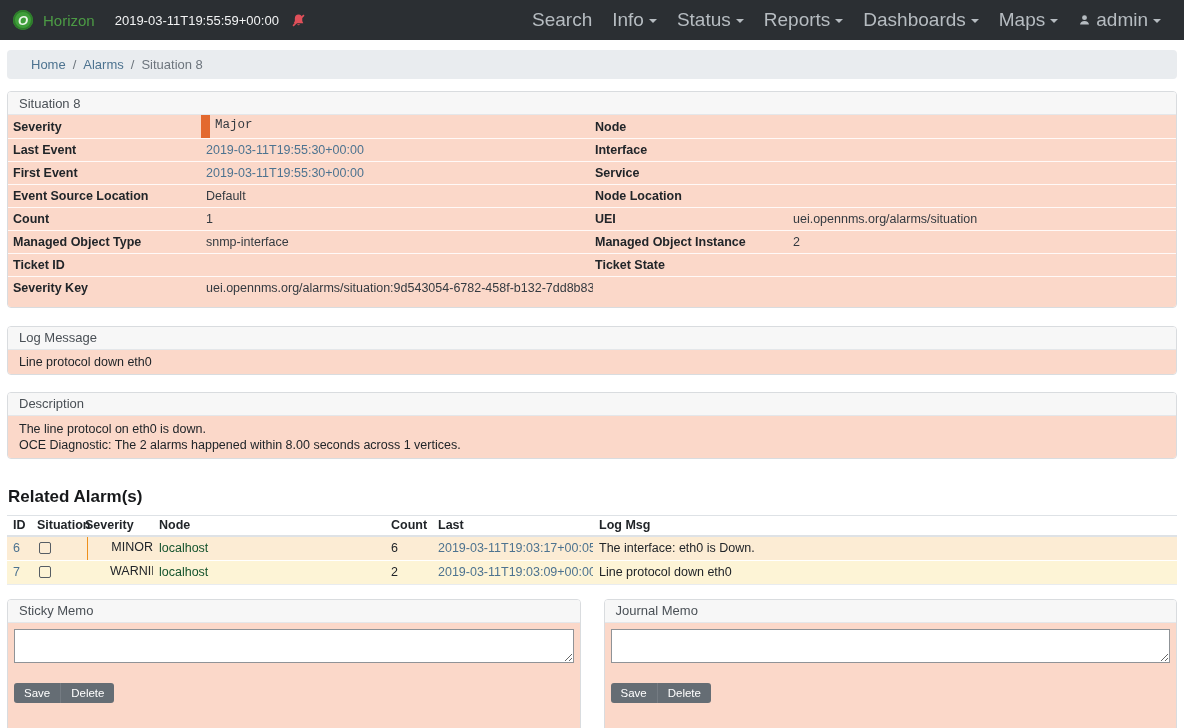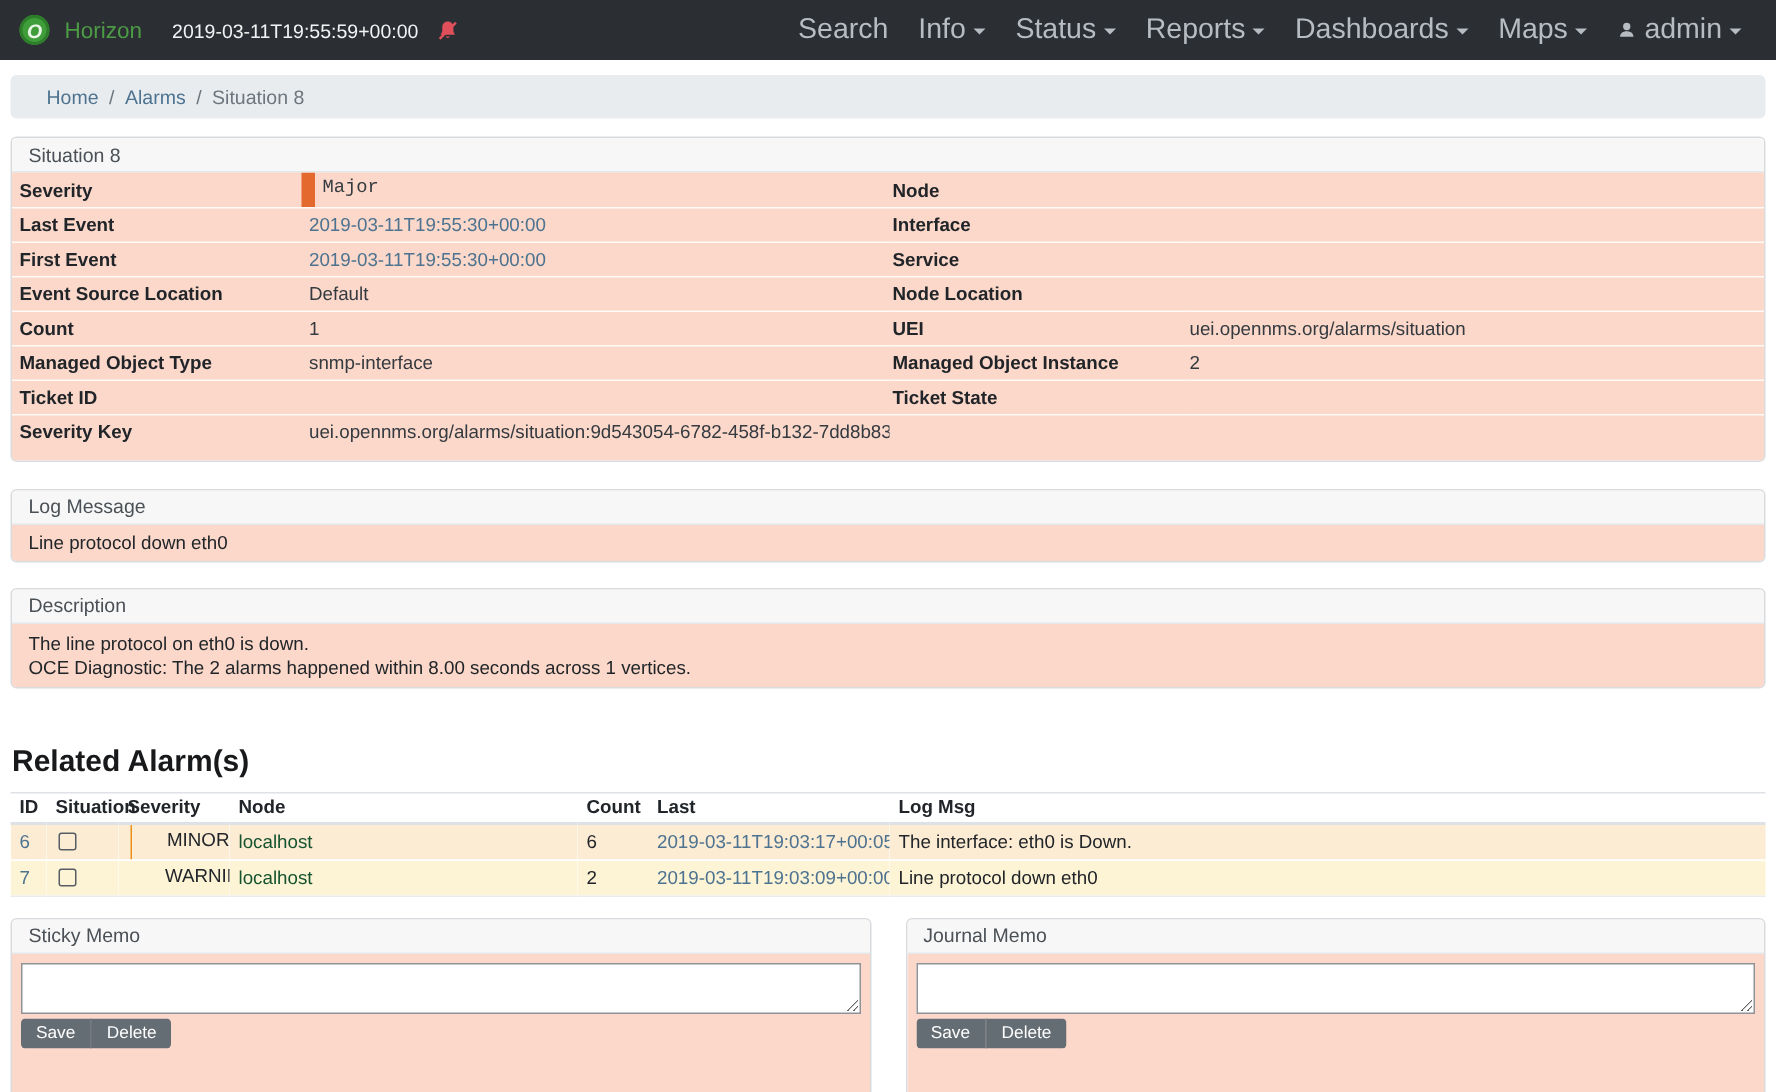--- a/index.html
+++ b/index.html
@@ -78,21 +78,21 @@
   .sev-bar-major { width:9px; background:#e3692f; margin-left:3px; }
   .sev-wrap .sev-val { padding:3px 0 0 5px; }
   .datetime { color:#4d7390; text-decoration:none; }
 
   
   .panel-body { padding:5px 11px; font-size:12.5px; color:#212529; }
   .panel-body .line { line-height:16px; }
 
   
   .section-heading {
-    font-size:20px; font-weight:bold; color:#17191b; margin:38px 0 8px 1px;
+    font-size:17px; font-weight:bold; color:#17191b; margin:28px 0 8px 1px;
   }
   .rel-table { width:100%; border-collapse:collapse; table-layout:fixed; font-size:12.5px; }
   .rel-table thead th {
     text-align:left; font-weight:bold; color:#212529; padding:2px 4px 3px 6px;
     border-top:1px solid #dee2e6; border-bottom:2px solid #dee2e6; white-space:nowrap;
   }
   .rel-table tbody tr { height:23px; }
   .rel-table tbody td { padding:3px 4px 3px 6px; white-space:nowrap; overflow:hidden; }
   .rel-table tbody tr + tr td { border-top:1px solid #ffffff; }
   .rel-table tbody tr:last-child td { border-bottom:1px solid #e9ecef; }
@@ -113,21 +113,21 @@
 
   
   .memo-row { display:flex; gap:23px; }
   .memo-card { flex:1; }
   .memo-body { padding:6px; height:114px; }
   .memo-textarea {
     width:100%; height:34px; border:1px solid #8f9397; background:#fff;
     resize:both; font-family:"Liberation Sans", sans-serif; font-size:12.5px;
     padding:2px 4px; display:block;
   }
-  .btn-group { display:inline-flex; margin-top:3px; border-radius:3px; overflow:hidden; }
+  .btn-group { display:inline-flex; margin-top:20px; border-radius:3px; overflow:hidden; }
   .btn {
     background:#656d74; color:#fff; border:0; font-size:11.5px;
     font-family:"Liberation Sans", sans-serif; padding:4px 10px; cursor:pointer;
   }
   .btn + .btn { border-left:1px solid #747b82; }
 </style>
 </head>
 <body>
 
 <nav class="navbar">

